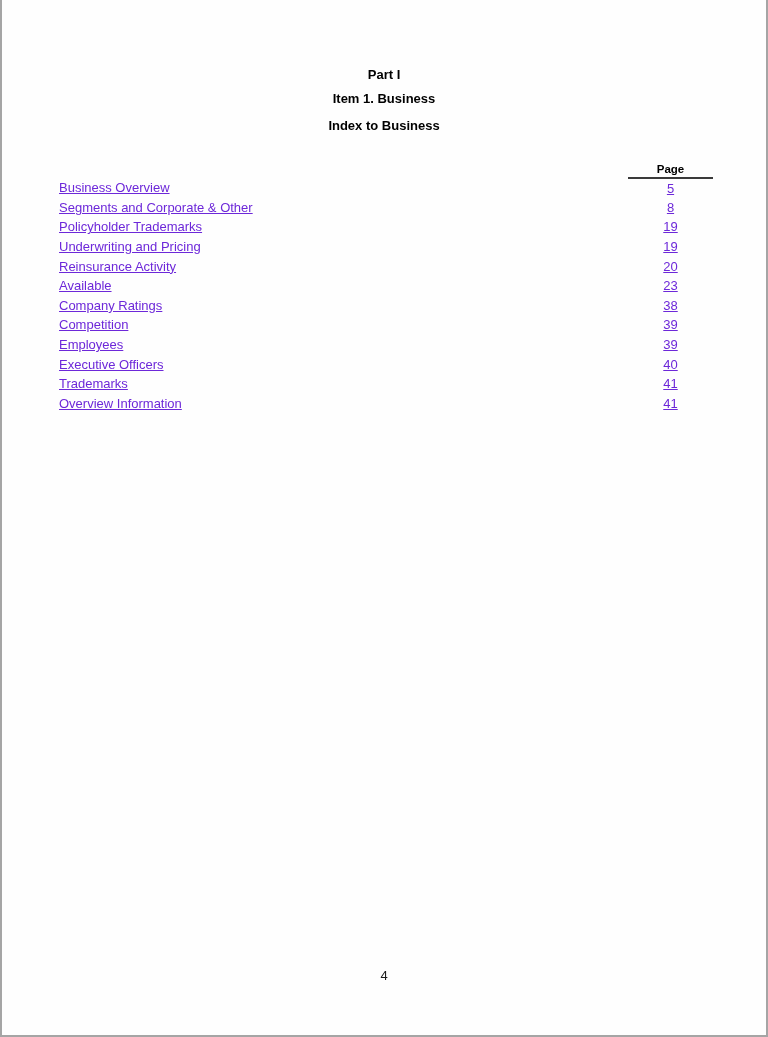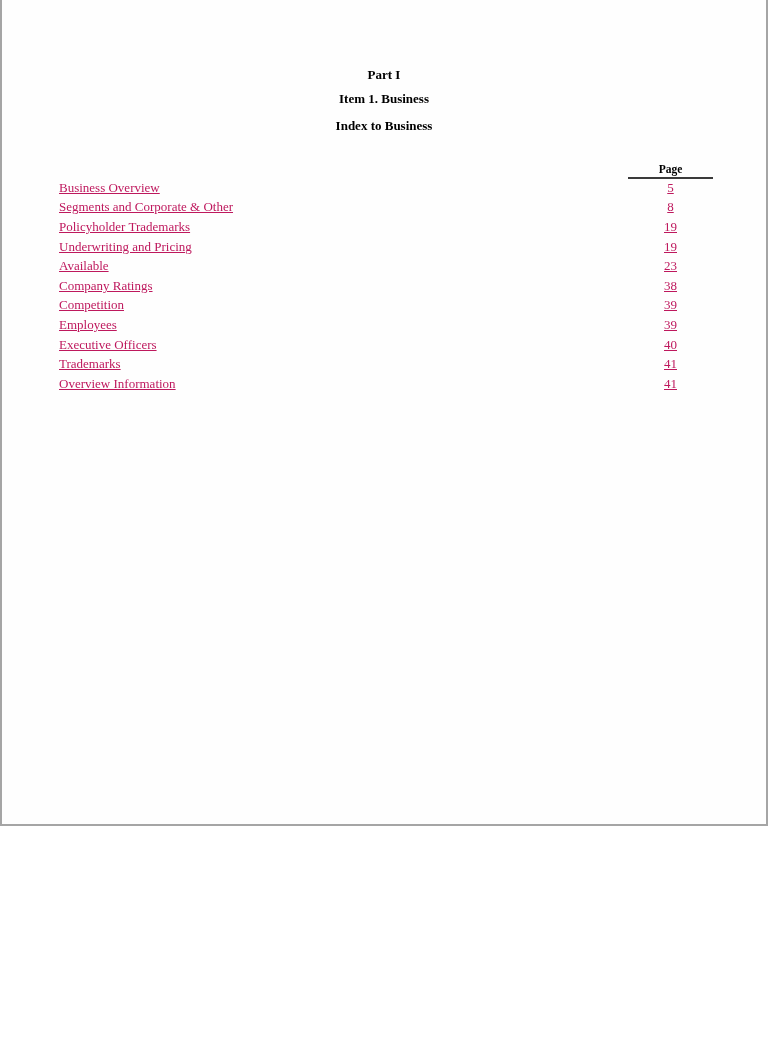--- a/index.html
+++ b/index.html
@@ -4,26 +4,26 @@
 <style>
   html, body {
     margin: 0;
     padding: 0;
     background: #ffffff;
   }
   .page {
     position: relative;
     box-sizing: border-box;
     width: 768px;
-    height: 826px;
+    height: 1037px;
     background: #fefefe;
     border-left: 2px solid #a5a5a5;
     border-right: 2px solid #a5a5a5;
     border-bottom: 2px solid #a5a5a5;
-    font-family: Liberation Serif, serif;
+    font-family: Liberation Sans, sans-serif;
     color: #000000;
     overflow: hidden;
   }
   .heading {
     margin: 0;
     text-align: center;
     font-weight: bold;
     font-size: 13px;
     line-height: 14px;
   }
@@ -60,21 +60,21 @@
     font-size: 13px;
     text-align: left;
     white-space: nowrap;
     overflow: hidden;
   }
   tr.toc-row td.page-cell {
     font-size: 13px;
     text-align: center;
   }
   a.toc-link, a.page-link {
-    color: #be185d;
+    color: #6d28d9;
     text-decoration: underline;
     cursor: pointer;
   }
   .footer-pagenum {
     position: absolute;
     top: 968px;
     left: 0;
     width: 100%;
     text-align: center;
     font-size: 13px;
@@ -112,20 +112,24 @@
       </tr>
       <tr class="toc-row">
         <td class="label-cell"><a class="toc-link">Policyholder Trademarks</a></td>
         <td class="page-cell"><a class="page-link">19</a></td>
       </tr>
       <tr class="toc-row">
         <td class="label-cell"><a class="toc-link">Underwriting and Pricing</a></td>
         <td class="page-cell"><a class="page-link">19</a></td>
       </tr>
       <tr class="toc-row">
+        <td class="label-cell"><a class="toc-link">Reinsurance Activity</a></td>
+        <td class="page-cell"><a class="page-link">20</a></td>
+      </tr>
+      <tr class="toc-row">
         <td class="label-cell"><a class="toc-link">Available</a></td>
         <td class="page-cell"><a class="page-link">23</a></td>
       </tr>
       <tr class="toc-row">
         <td class="label-cell"><a class="toc-link">Company Ratings</a></td>
         <td class="page-cell"><a class="page-link">38</a></td>
       </tr>
       <tr class="toc-row">
         <td class="label-cell"><a class="toc-link">Competition</a></td>
         <td class="page-cell"><a class="page-link">39</a></td>

